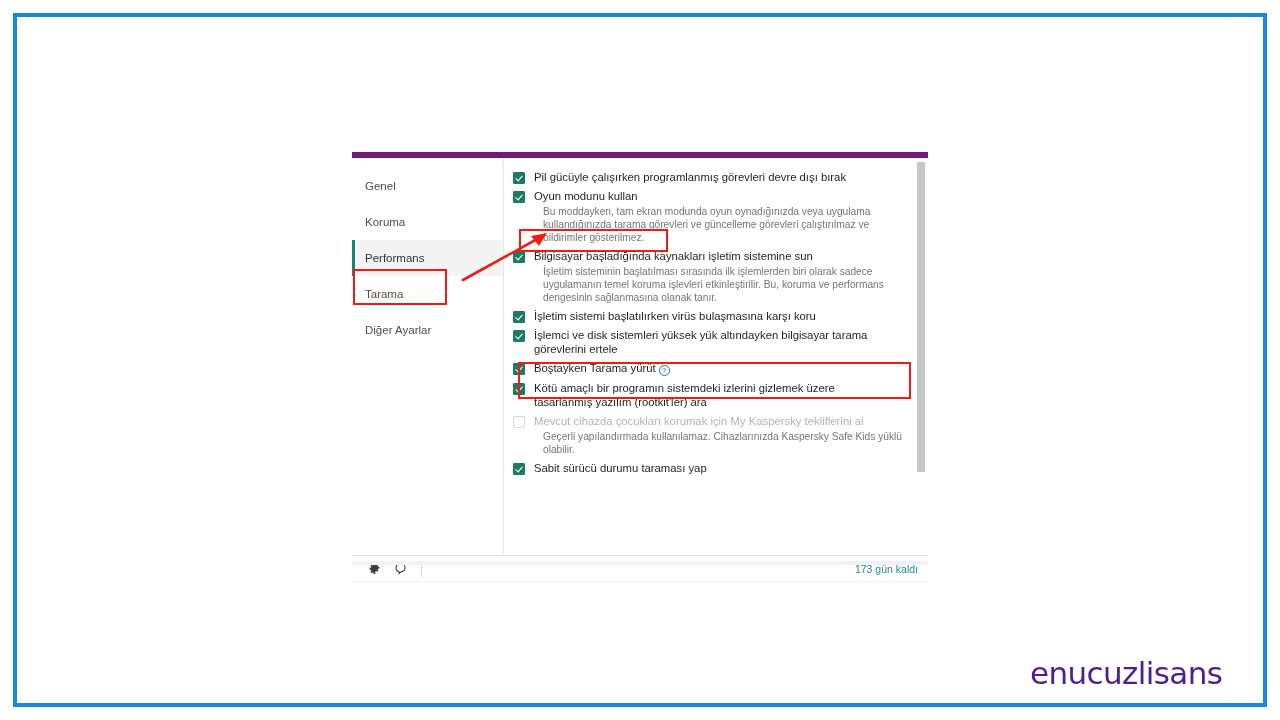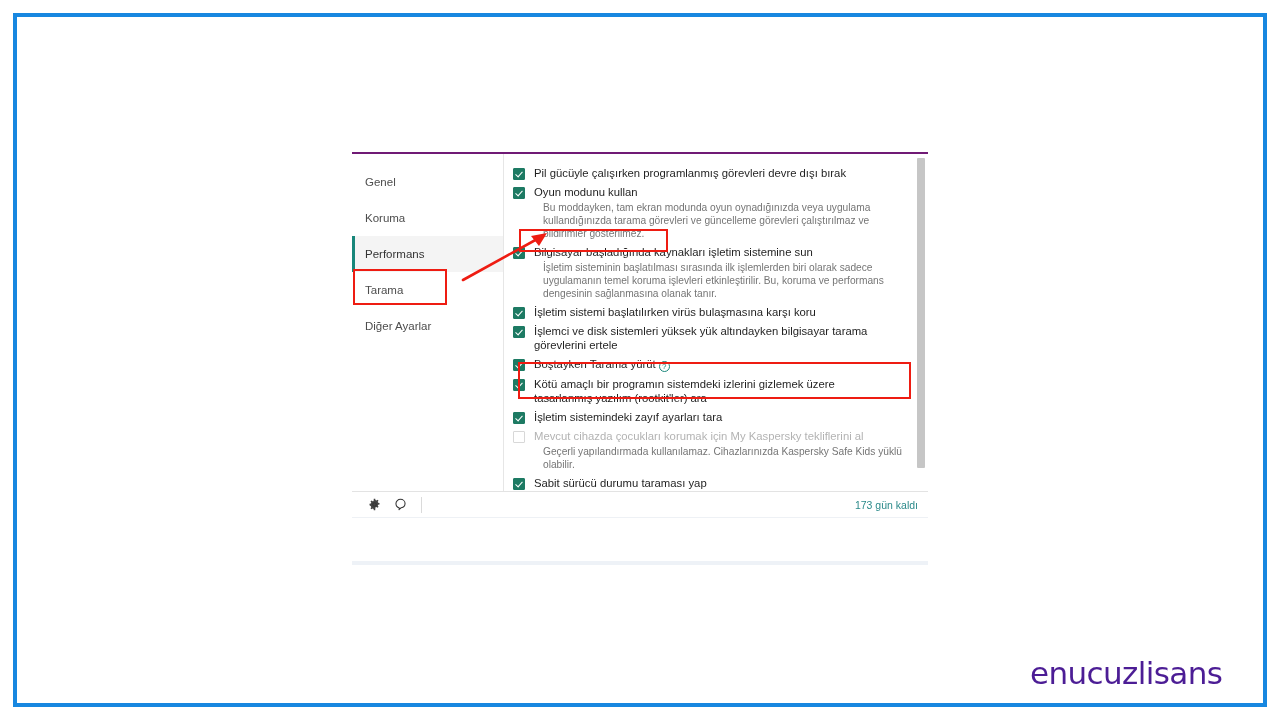--- a/index.html
+++ b/index.html
@@ -54,22 +54,22 @@
   #window-title {
     margin-left: 16px;
     font-size: 14.5px;
     color: #1b1b1b;
     letter-spacing: .1px;
   }
 
   
   #window-body {
     display: flex;
-    height: 340px;
-    border-top: 2px solid #701a75;
+    height: 404px;
+    border-top: 6px solid #701a75;
     border-bottom: 1px solid #e3e3e3;
     justify-content: center;
   }
 
   
   #sidebar {
     width: 152px;
     background: #ffffff;
     border-right: 1px solid #e6e6e6;
     padding-top: 10px;
@@ -328,26 +328,20 @@
             </div>
           </div>
 
           <div class="opt-block">
             <div class="opt-row">
               <span class="cbx"></span>
               <span class="opt-label">Kötü amaçlı bir programın sistemdeki izlerini gizlemek üzere tasarlanmış yazılım (rootkit'ler) ara</span>
             </div>
           </div>
 
-          <div class="opt-block">
-            <div class="opt-row">
-              <span class="cbx"></span>
-              <span class="opt-label">İşletim sistemindeki zayıf ayarları tara</span>
-            </div>
-          </div>
 
           <div class="opt-block">
             <div class="opt-row">
               <span class="cbx disabled"></span>
               <span class="opt-label disabled">Mevcut cihazda çocukları korumak için My Kaspersky tekliflerini al</span>
             </div>
             <div class="opt-desc">Geçerli yapılandırmada kullanılamaz. Cihazlarınızda Kaspersky Safe Kids yüklü olabilir.</div>
           </div>
 
           <div class="opt-block">

